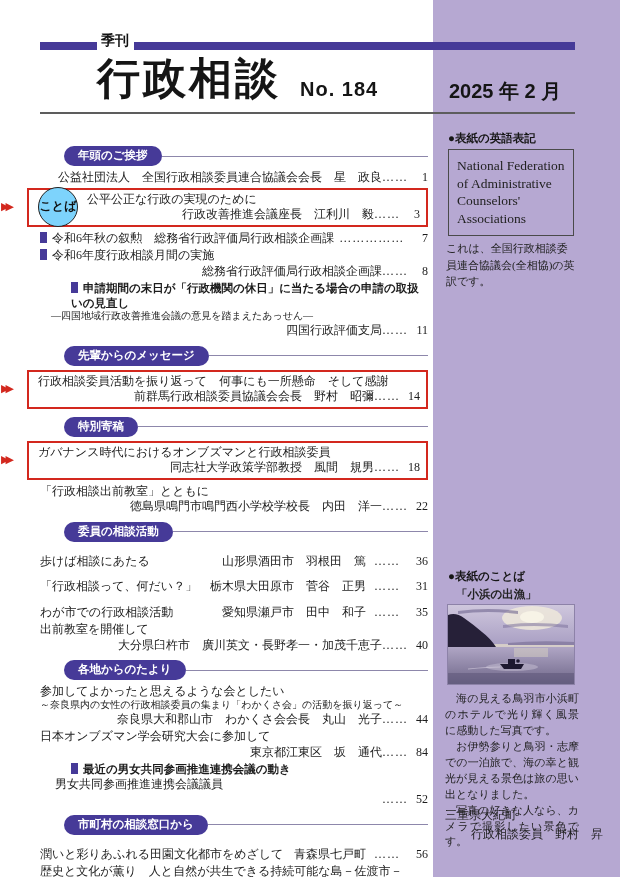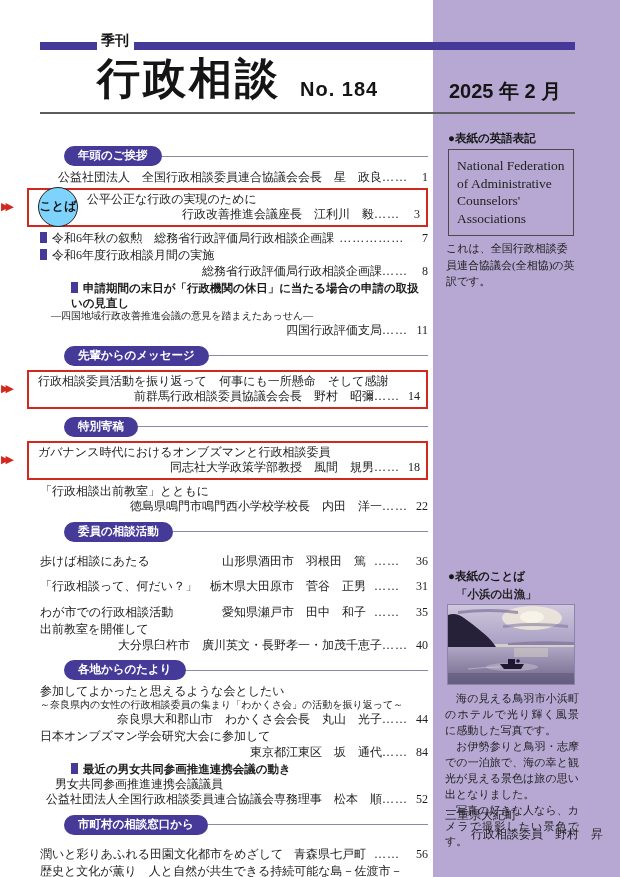--- a/index.html
+++ b/index.html
@@ -282,21 +282,20 @@
         <div class="aline">
             <span>東京都江東区　坂　通代</span>
             <span class="dots">……</span>
             <span class="pg">84</span>
           </div>
       </div>
       <div class="entry">
         <div class="gbold"><span class="bullet"></span><span>最近の男女共同参画推進連携会議の動き</span></div>
         <div class="subline">男女共同参画推進連携会議議員</div>
         <div class="aline">
-            <span>公益社団法人全国行政相談委員連合協議会専務理事　松本　順</span>
             <span class="dots">……</span>
             <span class="pg">52</span>
           </div>
       </div>
     </div>
 
     <div class="sec">
       <div class="sec-head">
         <span class="pill">市町村の相談窓口から</span>
         <span class="sec-line"></span>

